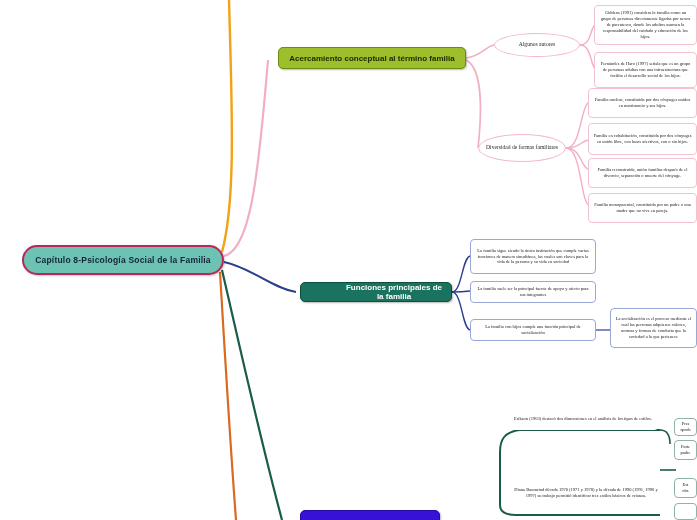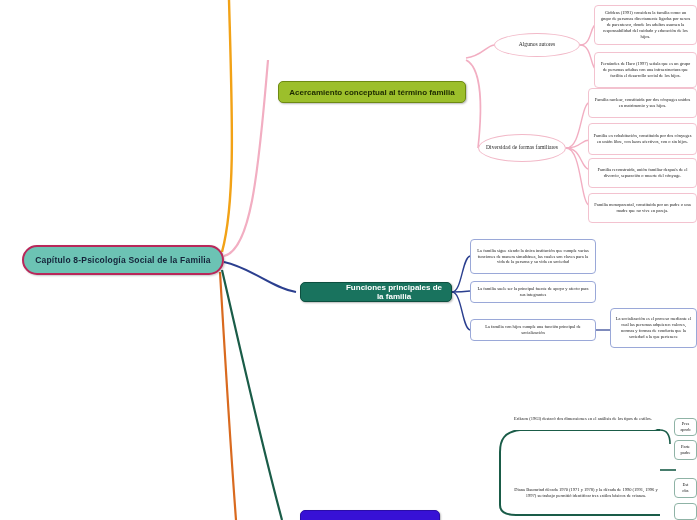--- a/index.html
+++ b/index.html
@@ -110,21 +110,21 @@
     <path d="M500,452 L500,505" stroke="#1a5c48" stroke-width="2" fill="none"></path>
     <path d="M500,505 C500,512 506,515 516,515 L660,515" stroke="#1a5c48" stroke-width="2" fill="none"></path>
     <path d="M660,430 C668,430 670,436 670,444" stroke="#1a5c48" stroke-width="1.6" fill="none"></path>
     <path d="M660,470 L676,470" stroke="#1a5c48" stroke-width="1.6" fill="none"></path>
   </svg>
 
   <div class="node root">
     <span>Capítulo 8-Psicología Social de la Familia</span>
   </div>
 
-  <div class="node topic topic-green" style="left:278px;top:47px;width:188px;height:22px;margin-top:34px;">
+  <div class="node topic topic-green" style="left:278px;top:47px;width:188px;height:22px;">
     <span>Acercamiento conceptual al término familia</span>
   </div>
 
   <div class="node topic topic-teal" style="left:300px;top:282px;width:152px;height:20px;padding-left:44px;">
     <span>Funciones principales de la familia</span>
   </div>
 
   <div class="node topic topic-purple" style="left:300px;top:510px;width:140px;height:20px;">
     <span></span>
   </div>

